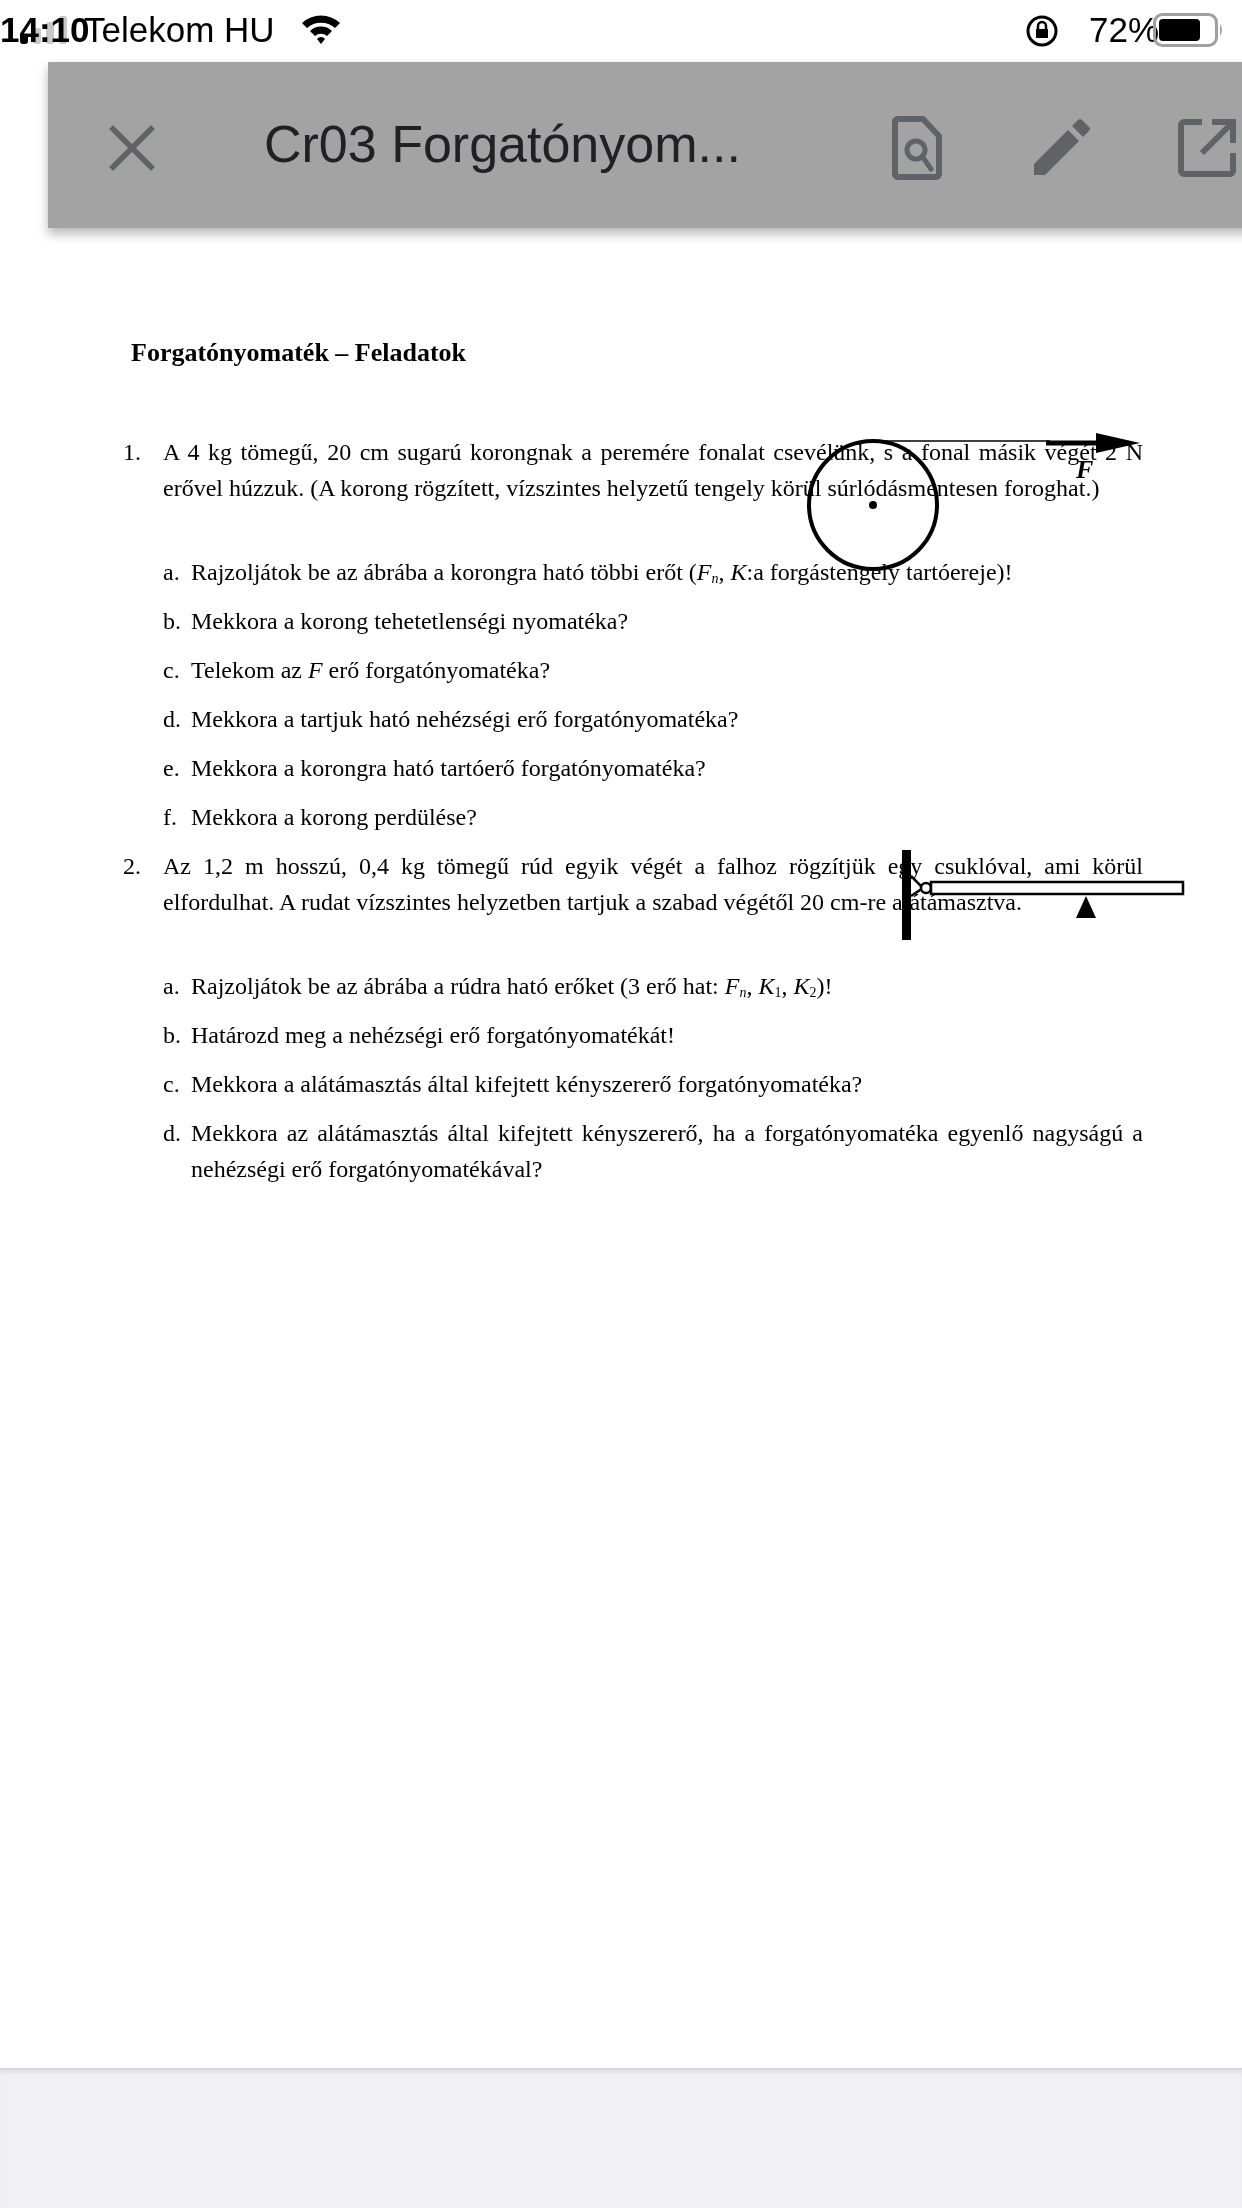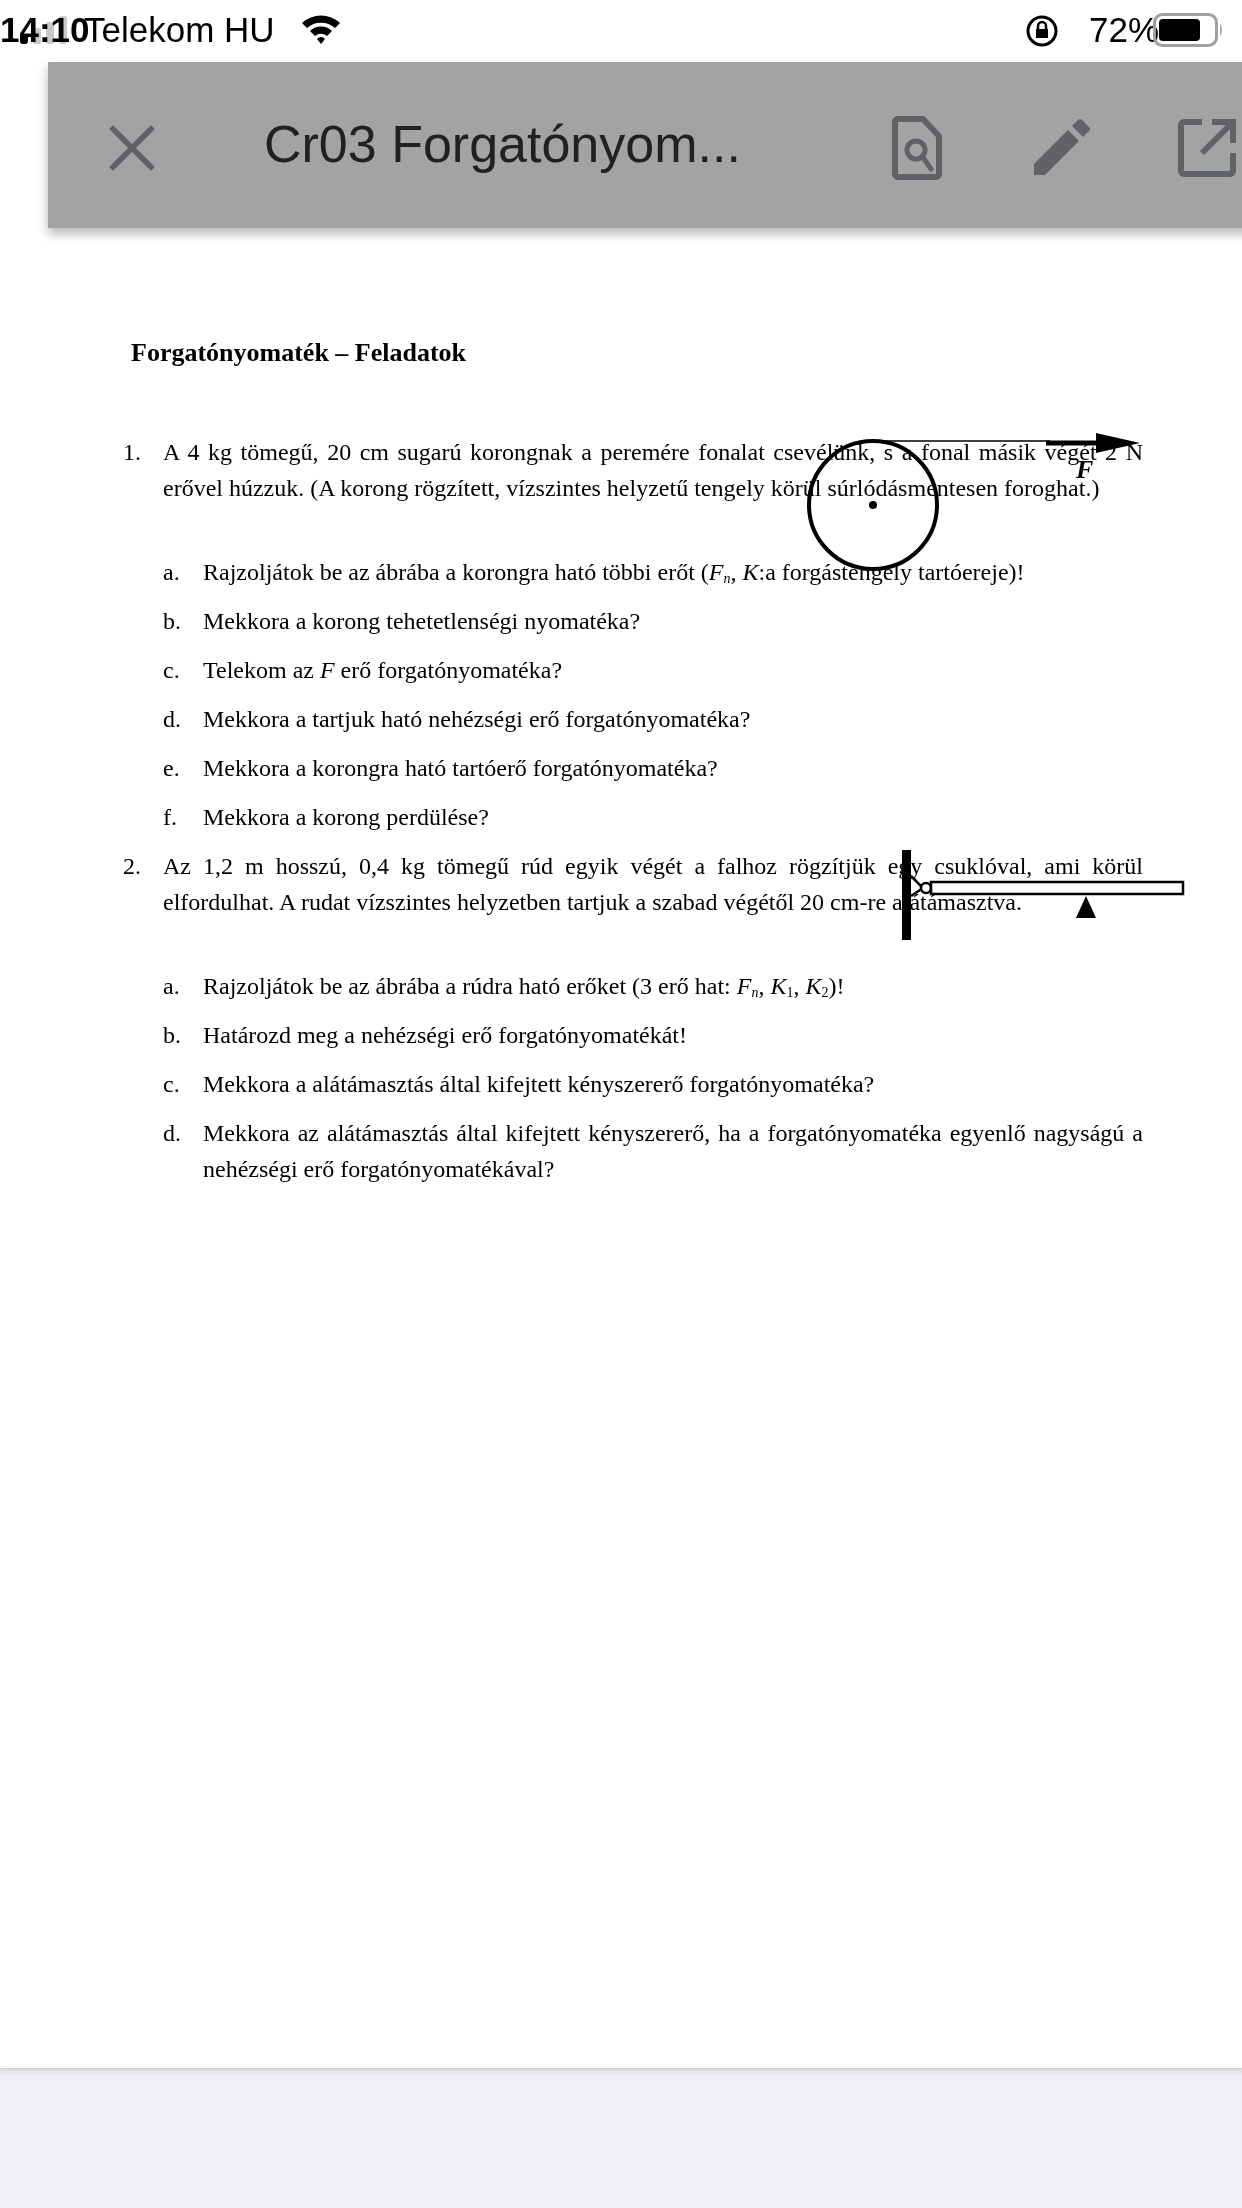--- a/index.html
+++ b/index.html
@@ -25,21 +25,21 @@
   .open-btn { left:1124px; top:48px; width:70px; height:76px; }
 
   
   .doc { position:absolute; left:0; top:228px; width:1242px; height:1840px; background:#fff; font-family:"Liberation Serif", serif; color:#000; }
   .doc-heading { position:absolute; left:123px; top:110px; font-size:26px; font-weight:bold;margin-left:8px; }
   .q { position:absolute; left:123px; width:1020px; font-size:24px; line-height:36px; }
   .q .num { position:absolute; left:0; top:0; }
   .q .body { margin-left:40px; text-align:justify; }
   .sub { position:absolute; left:163px; width:980px; font-size:24px; line-height:36px; }
   .sub .lbl { position:absolute; left:0; top:0; }
-  .sub .txt { margin-left:40px; text-align:justify; }
+  .sub .txt { margin-left:28px; text-align:justify; }
   .doc i { font-style:italic; }
   sub.s { font-size:14px; vertical-align:-3px; }
 
   .fig { position:absolute; overflow:visible; }
 
   
   .bottombar { position:absolute; left:0; top:2068px; width:1242px; height:140px; background:#f1f0f5; box-shadow:inset 0 6px 6px -4px rgba(0,0,0,0.12); border-top:1px solid #d0d0d4; }
 </style>
 </head>
 <body>

